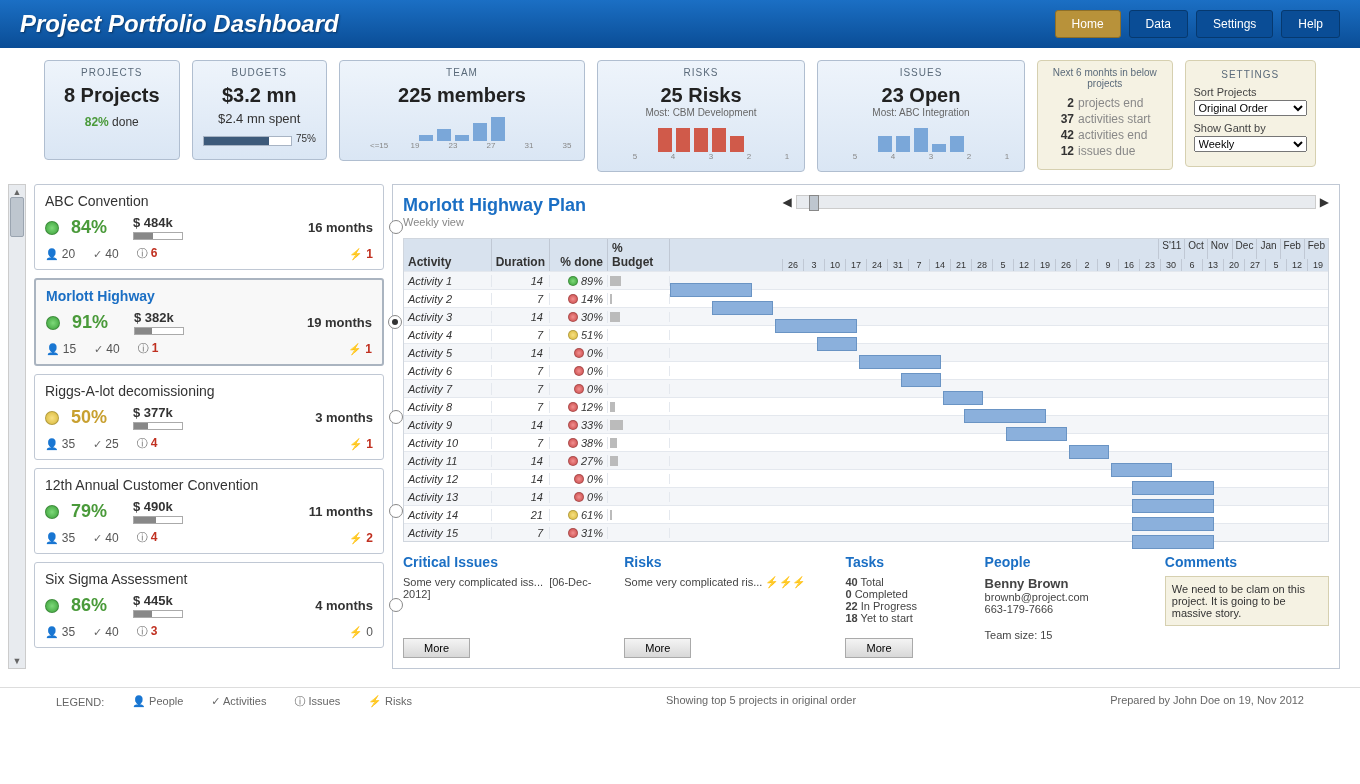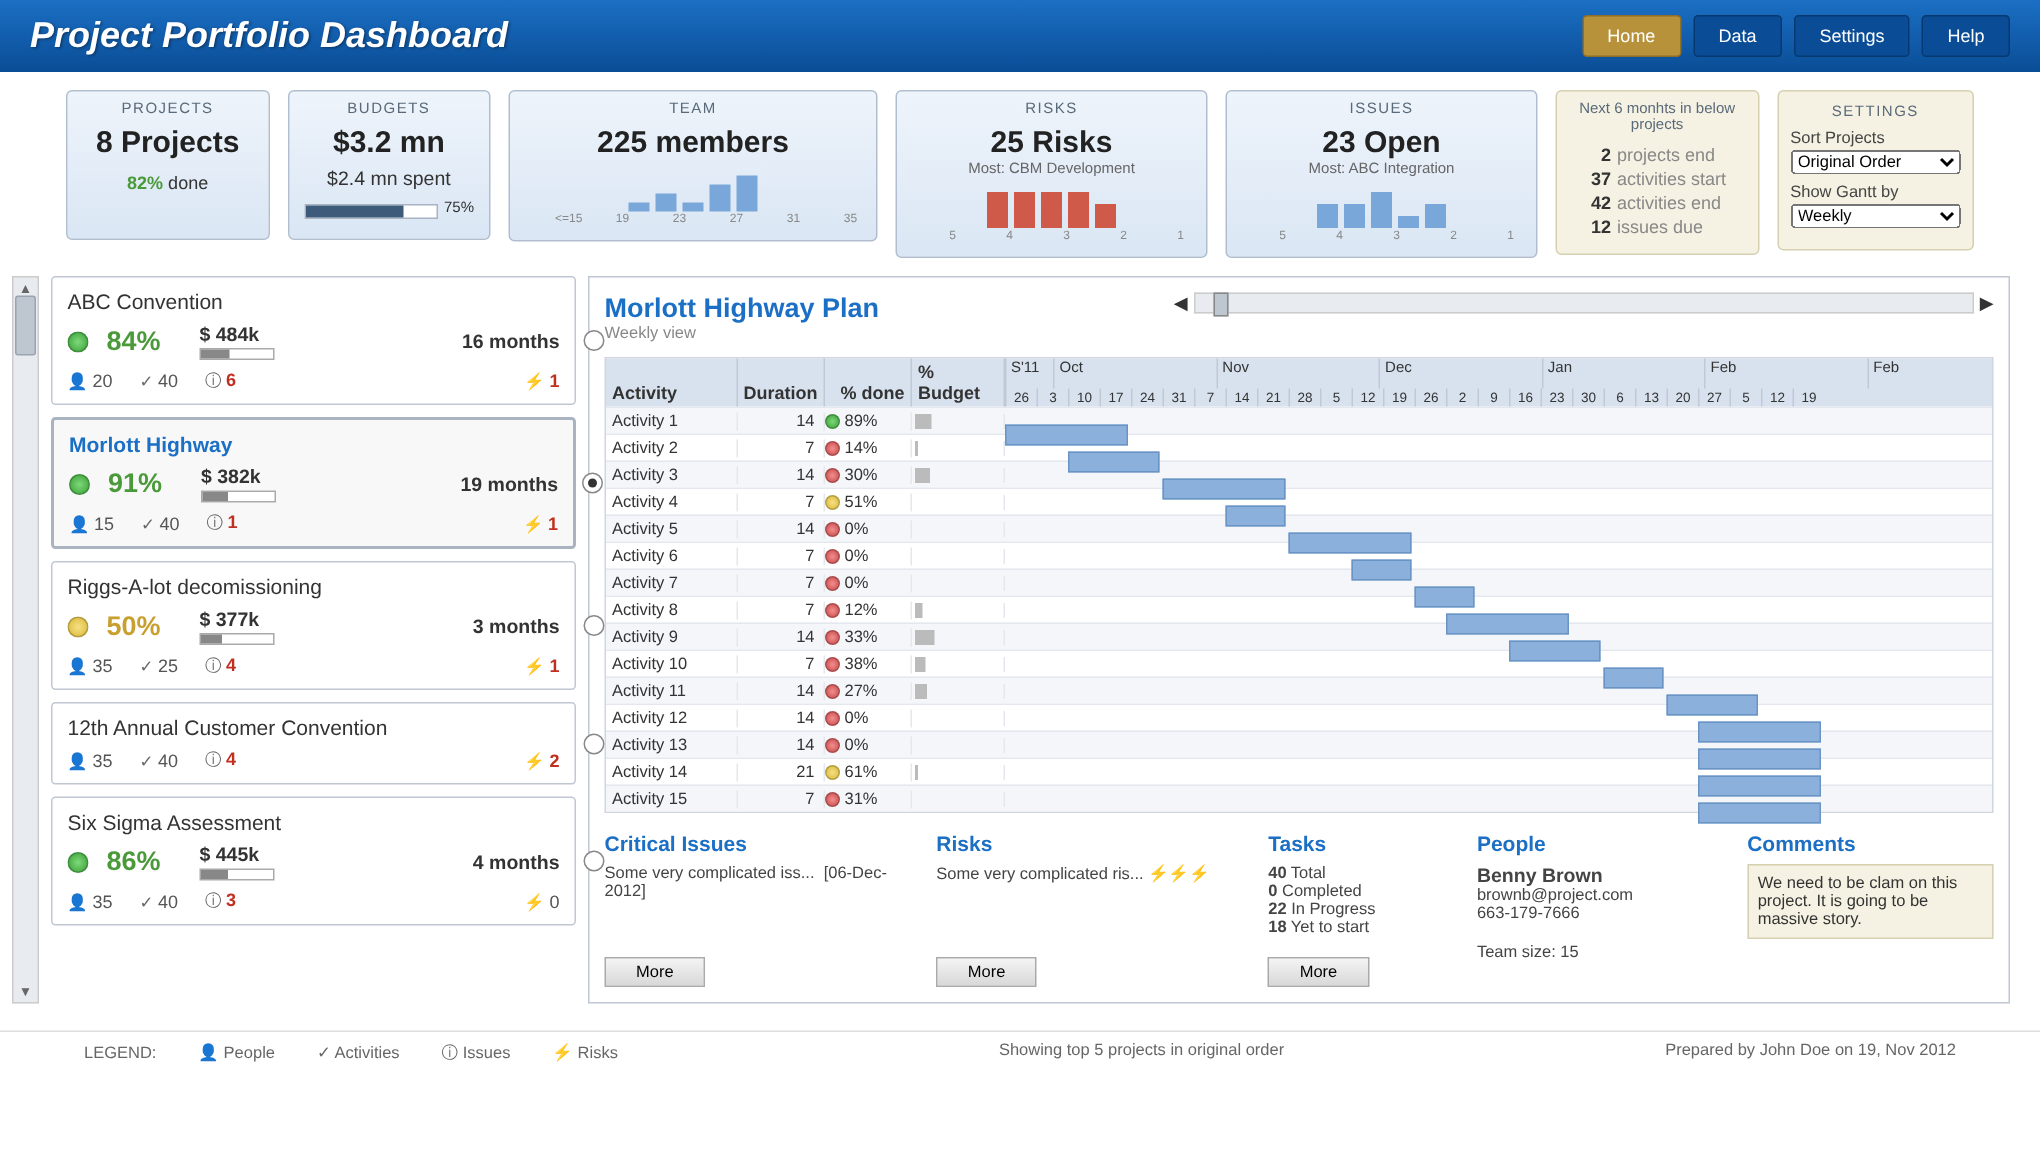--- a/index.html
+++ b/index.html
@@ -65,31 +65,31 @@
 .gslider-track { width: 520px; height: 14px; background: #e8ebef; border: 1px solid #ccc; position: relative; }
 .gslider-thumb { position: absolute; left: 12px; top: -1px; width: 10px; height: 16px; background: #bec6cf; border: 1px solid #888; }
 
 .gantt-wrap { margin-top: 10px; border: 1px solid #d0d6de; }
 .gantt-head { display: flex; background: #d8e2ee; font-size: 10px; }
 .ghcol { border-right: 1px solid #c0c8d4; padding: 2px 4px; display:flex; align-items:flex-end; }
 .gh-act { width: 88px; font-weight:bold; font-size:12px; }
 .gh-dur { width: 58px; font-weight:bold; font-size:12px; justify-content:flex-end; }
 .gh-done { width: 58px; font-weight:bold; font-size:12px; justify-content:flex-end; }
 .gh-budg { width: 62px; font-weight:bold; font-size:12px; justify-content:flex-end; }
-.gh-months { flex: 1; display: flex; flex-direction: column; }
+.gh-months { flex: 1; display: flex; flex-direction: column; align-items: flex-end; }
 .gh-mrow { display:flex; flex:1; }
 .gh-month { flex:1; border-left:1px solid #c0c8d4; padding:1px 3px; font-size:10px; }
 .gh-days { display:flex; }
 .gh-day { width: 21px; text-align:center; border-left:1px solid #c0c8d4; font-size:9px; padding:1px 0; }
 
-.grow { display: flex; border-top: 1px solid #e4e8ee; font-size: 11px; height: 18px; align-items:center; }
+.grow { display: flex; border-top: 1px solid #e4e8ee; font-size: 11px; height: 18px; align-items:center;font-style:italic; }
 .grow:nth-child(odd) { background: #f4f6f9; }
 .gcol-act { width: 88px; padding: 0 4px; border-right:1px solid #e4e8ee; }
 .gcol-dur { width: 58px; text-align: right; padding-right: 6px; border-right:1px solid #e4e8ee; }
-.gcol-done { width: 58px; display:flex; align-items:center; gap:3px; padding-right:4px; border-right:1px solid #e4e8ee; }
+.gcol-done { width: 58px; display:flex; align-items:center; justify-content:flex-end; gap:3px; padding-right:4px; border-right:1px solid #e4e8ee; }
 .gcol-budg { width: 62px; padding: 0 2px; border-right:1px solid #e4e8ee; display:flex; align-items:center; }
 .budgbar { height: 10px; background: #bbb; }
 .gcol-chart { flex: 1; display: flex; position:relative; }
 .gcell { width: 21px; height: 100%; border-left: 1px solid #f0f0f0; }
 .gbar { position:absolute; height:14px; top:2px; background:#8bb0dc; border:1px solid #6a94c4; }
 
 .bd { width:10px; height:10px; border-radius:50%; border:1px solid rgba(0,0,0,0.2); }
 .bd.g { background: radial-gradient(#7ed97a,#3aa038); }
 .bd.r { background: radial-gradient(#f29090,#c84848); }
 .bd.y { background: radial-gradient(#f8e084,#d8b838); }
@@ -286,20 +286,31 @@
         <div class="prow2">
           <span><span class="ico">👤</span>35</span>
           <span><span class="ico">✓</span>25</span>
           <span><span class="ico">ⓘ</span><span class="red">4</span></span>
           <span style="margin-left:auto"><span class="ico">⚡</span><span class="red">1</span></span>
         </div>
         <div class="radio "></div>
       </div>
       <div class="pcard">
         <div class="pname">12th Annual Customer Convention</div>
+        <div class="prow1">
+          <span class="dot g"></span>
+          <span class="ppct ">79%</span>
+          <div>
+            <div class="pbudg">$ 490k</div>
+            <div class="minibar">
+              <div class="minibar-fill" style="width:45%"></div>
+            </div>
+          </div>
+          <span class="pdur">11 months</span>
+        </div>
         <div class="prow2">
           <span><span class="ico">👤</span>35</span>
           <span><span class="ico">✓</span>40</span>
           <span><span class="ico">ⓘ</span><span class="red">4</span></span>
           <span style="margin-left:auto"><span class="ico">⚡</span><span class="red">2</span></span>
         </div>
         <div class="radio "></div>
       </div>
       <div class="pcard">
         <div class="pname">Six Sigma Assessment</div>

